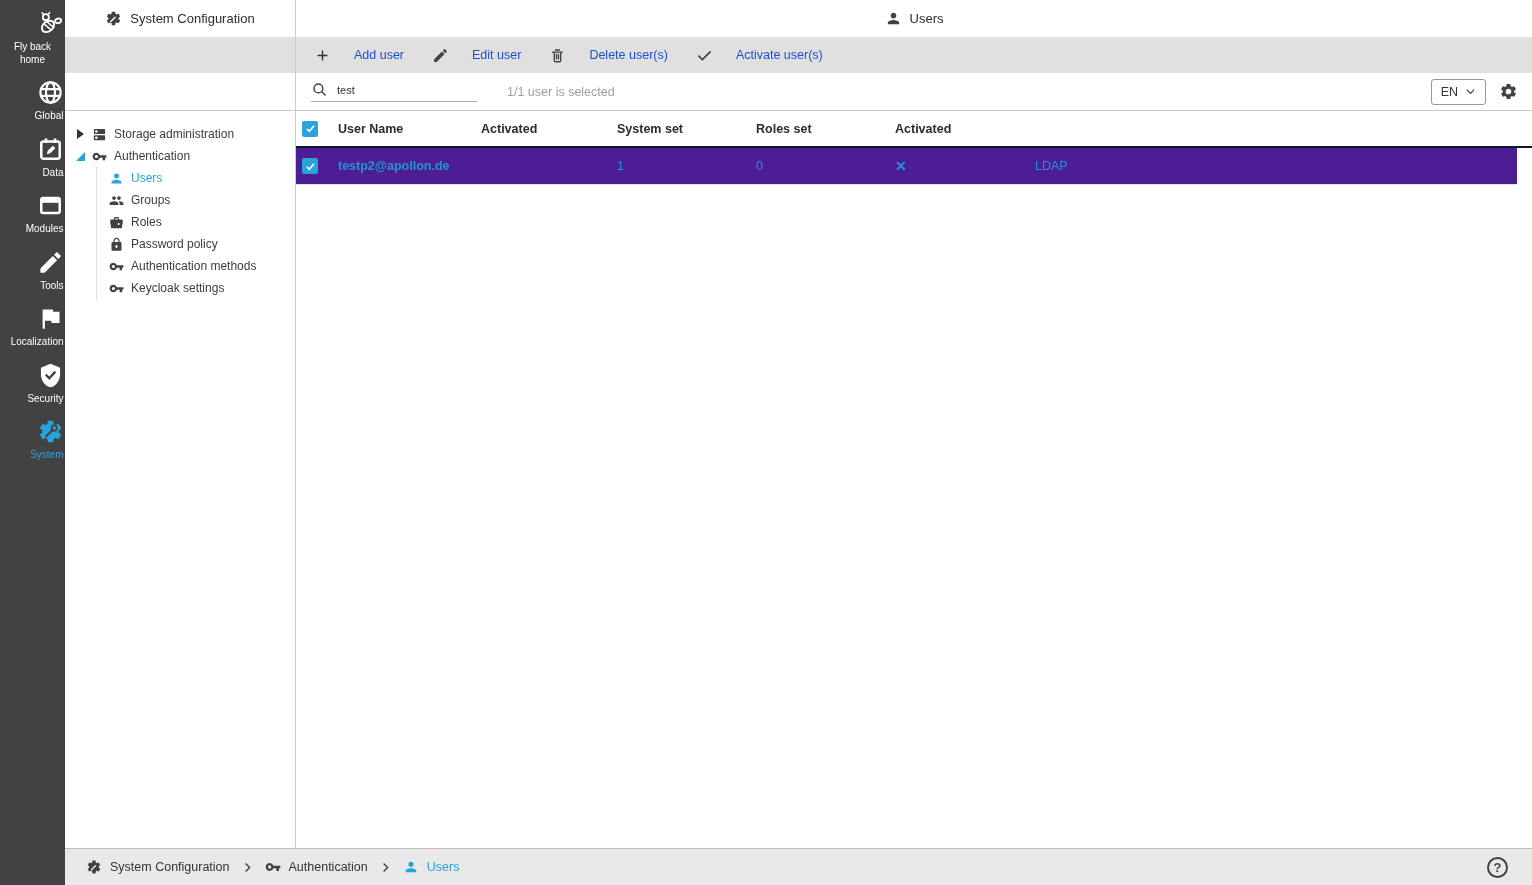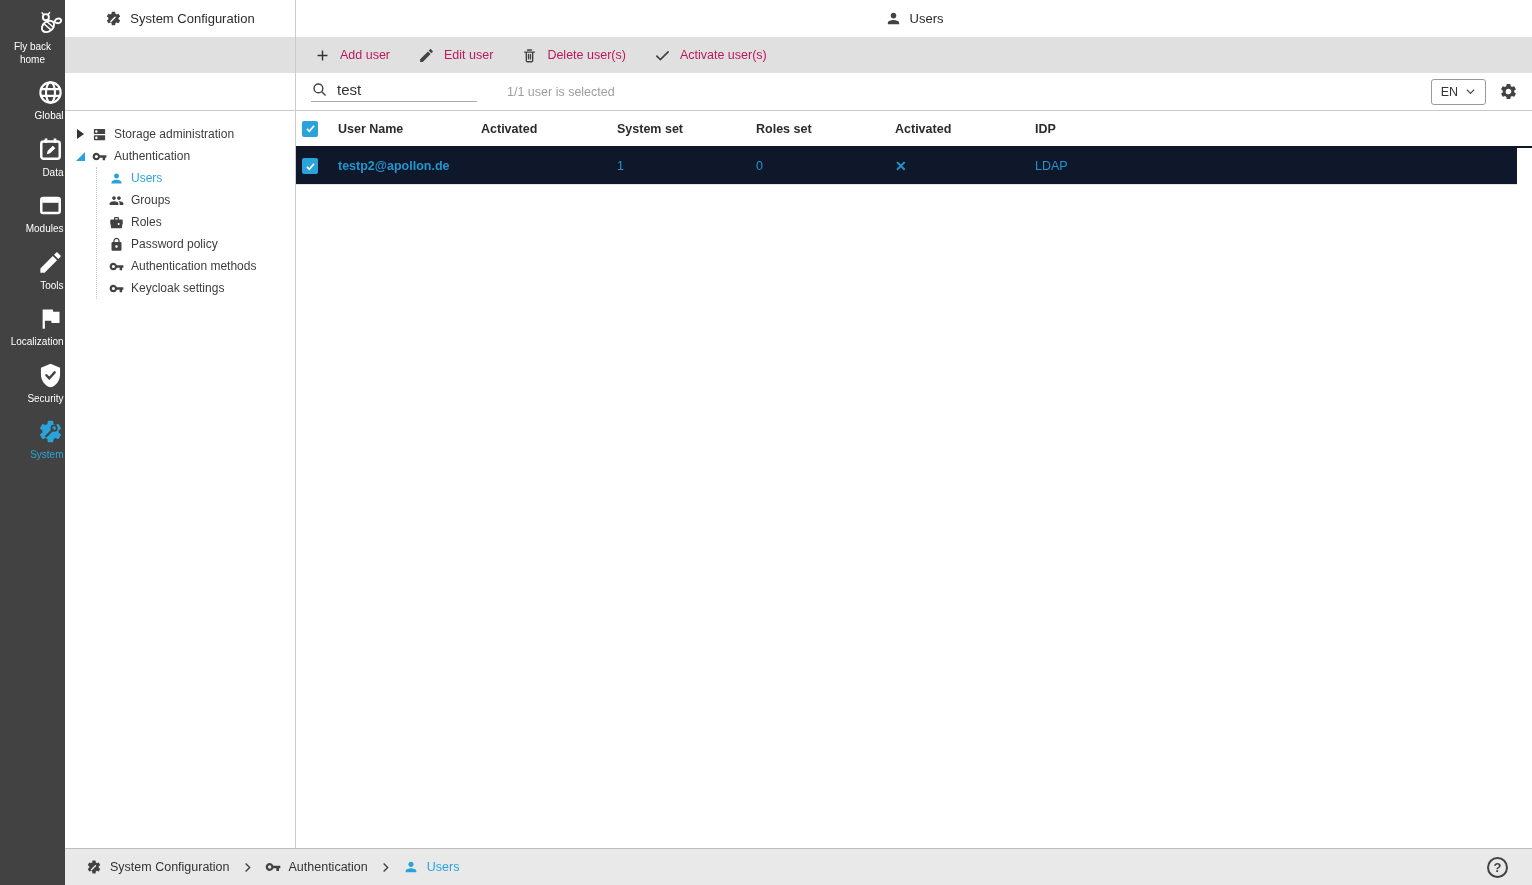--- a/index.html
+++ b/index.html
@@ -17,28 +17,28 @@
 
   
   .content { flex: 1; display: grid; grid-template-columns: 231px 1fr; grid-template-rows: 37px 36px 38px 1fr 37px; height: 885px; }
   .c1 { border-right: 1px solid #ccc; }
 
   .panel-header, .main-header { display: flex; align-items: center; justify-content: center; gap: 8px; font-size: 13px; color: #2b2b2b; background: #fff; }
   .panel-header svg, .main-header svg { width: 17px; height: 17px; }
 
   .toolbar-left, .toolbar { background: #e0e0e0; }
   .toolbar { display: flex; align-items: center; padding-left: 4px; }
-  .tb-btn { display: flex; align-items: center; gap: 9px; padding: 0 14px; height: 32px; font-size: 12.5px; color: #be185d; cursor: pointer; }
+  .tb-btn { display: flex; align-items: center; gap: 23px; padding: 0 14px; height: 32px; font-size: 12.5px; color: #1d4ed8; cursor: pointer; }
   .tb-btn svg { width: 17px; height: 17px; }
 
   .search-left { background: #fff; border-bottom: 1px solid #c9c9c9; }
   .search-row { background: #fff; border-bottom: 1px solid #c9c9c9; display: flex; align-items: center; padding: 0 14px 0 15px; }
   .search-box { display: flex; align-items: center; gap: 9px; border-bottom: 1px solid #aaa; width: 166px; padding-bottom: 3px; }
   .search-box svg { width: 17px; height: 17px; flex-shrink: 0; }
-  .search-box input { border: none; outline: none; font-size: 15px; font-family: "Liberation Sans", sans-serif; color: #333; width: 130px; background: transparent; }
+  .search-box input { border: none; outline: none; font-size: 11px; font-family: "Liberation Sans", sans-serif; color: #333; width: 130px; background: transparent; }
   .sel-status { color: #9e9e9e; font-size: 12.5px; margin-left: 30px; }
   .search-right { margin-left: auto; display: flex; align-items: center; gap: 13px; }
   .lang-btn { display: flex; align-items: center; gap: 7px; border: 1px solid #999; border-radius: 3px; padding: 5px 9px; font-size: 12.5px; color: #333; cursor: pointer; background: #fff; margin-left: 48px; }
   .lang-btn svg { width: 11px; height: 11px; }
   .settings-gear svg { width: 19px; height: 19px; display: block; cursor: pointer; }
 
   
   .tree-panel { background: #fff; padding: 12px 0 0 10px; overflow: hidden; }
   .tree-row { display: flex; align-items: center; height: 22px; gap: 7px; font-size: 12px; color: #3c3c3c; cursor: pointer; white-space: nowrap; }
   .tree-row svg { width: 15px; height: 15px; flex-shrink: 0; }
@@ -46,21 +46,21 @@
   .arrow-collapsed { width: 0; height: 0; border-top: 5px solid transparent; border-bottom: 5px solid transparent; border-left: 7px solid #333; }
   .arrow-expanded { width: 0; height: 0; border-left: 9px solid transparent; border-bottom: 9px solid #2aa3db; }
   .tree-children { margin-left: 21px; border-left: 1px dotted #c9c9c9; padding-left: 12px; }
   .tree-row.selected { color: #2aa3db; }
   .tree-row.selected svg { color: #2aa3db; }
 
   
   .table-area { background: #fff; overflow: hidden; }
   .tgrid { display: grid; grid-template-columns: 42px 143px 136px 139px 139px 140px 1fr; align-items: center; }
   .thead { height: 37px; font-size: 12.5px; font-weight: bold; color: #2b2b2b; border-bottom: 2px solid #0f172a; }
-  .trow { height: 37px; font-size: 12.5px; color: #2196cd; background: #0f172a; margin-right: 15px; border-bottom: 1px solid #e4e4e4; cursor: pointer; }
+  .trow { height: 37px; font-size: 12.5px; color: #2196cd; background: #4c1d95; margin-right: 15px; border-bottom: 1px solid #e4e4e4; cursor: pointer; }
   .cb-cell { padding-left: 6px; }
   .checkbox { width: 16px; height: 16px; border-radius: 2px; background: #2aa3db; display: flex; align-items: center; justify-content: center; cursor: pointer; }
   .checkbox svg { width: 11px; height: 11px; }
   .uname { font-weight: bold; }
   .xmark { font-weight: bold; font-size: 14px; }
 
   
   .statusbar { grid-column: 1 / -1; background: #e9e9e9; border-top: 1px solid #bdbdbd; display: flex; align-items: center; padding: 0 24px 0 21px; }
   .crumbs { display: flex; align-items: center; gap: 11px; }
   .crumb { display: flex; align-items: center; gap: 8px; font-size: 12.5px; color: #333; cursor: pointer; }
@@ -289,21 +289,20 @@
             <svg viewBox="0 0 14 14" fill="none" stroke="#fff" stroke-width="2.2">
                 <path d="M2.5 7.5l3 3 6-7"></path>
               </svg>
           </div>
         </div>
         <div>User Name</div>
         <div>Activated</div>
         <div>System set</div>
         <div>Roles set</div>
         <div>Activated</div>
-        <div>IDP</div>
       </div>
       <div class="tgrid trow">
         <div class="cb-cell">
           <div class="checkbox">
             <svg viewBox="0 0 14 14" fill="none" stroke="#fff" stroke-width="2.2">
                 <path d="M2.5 7.5l3 3 6-7"></path>
               </svg>
           </div>
         </div>
         <div class="uname">testp2@apollon.de</div>

